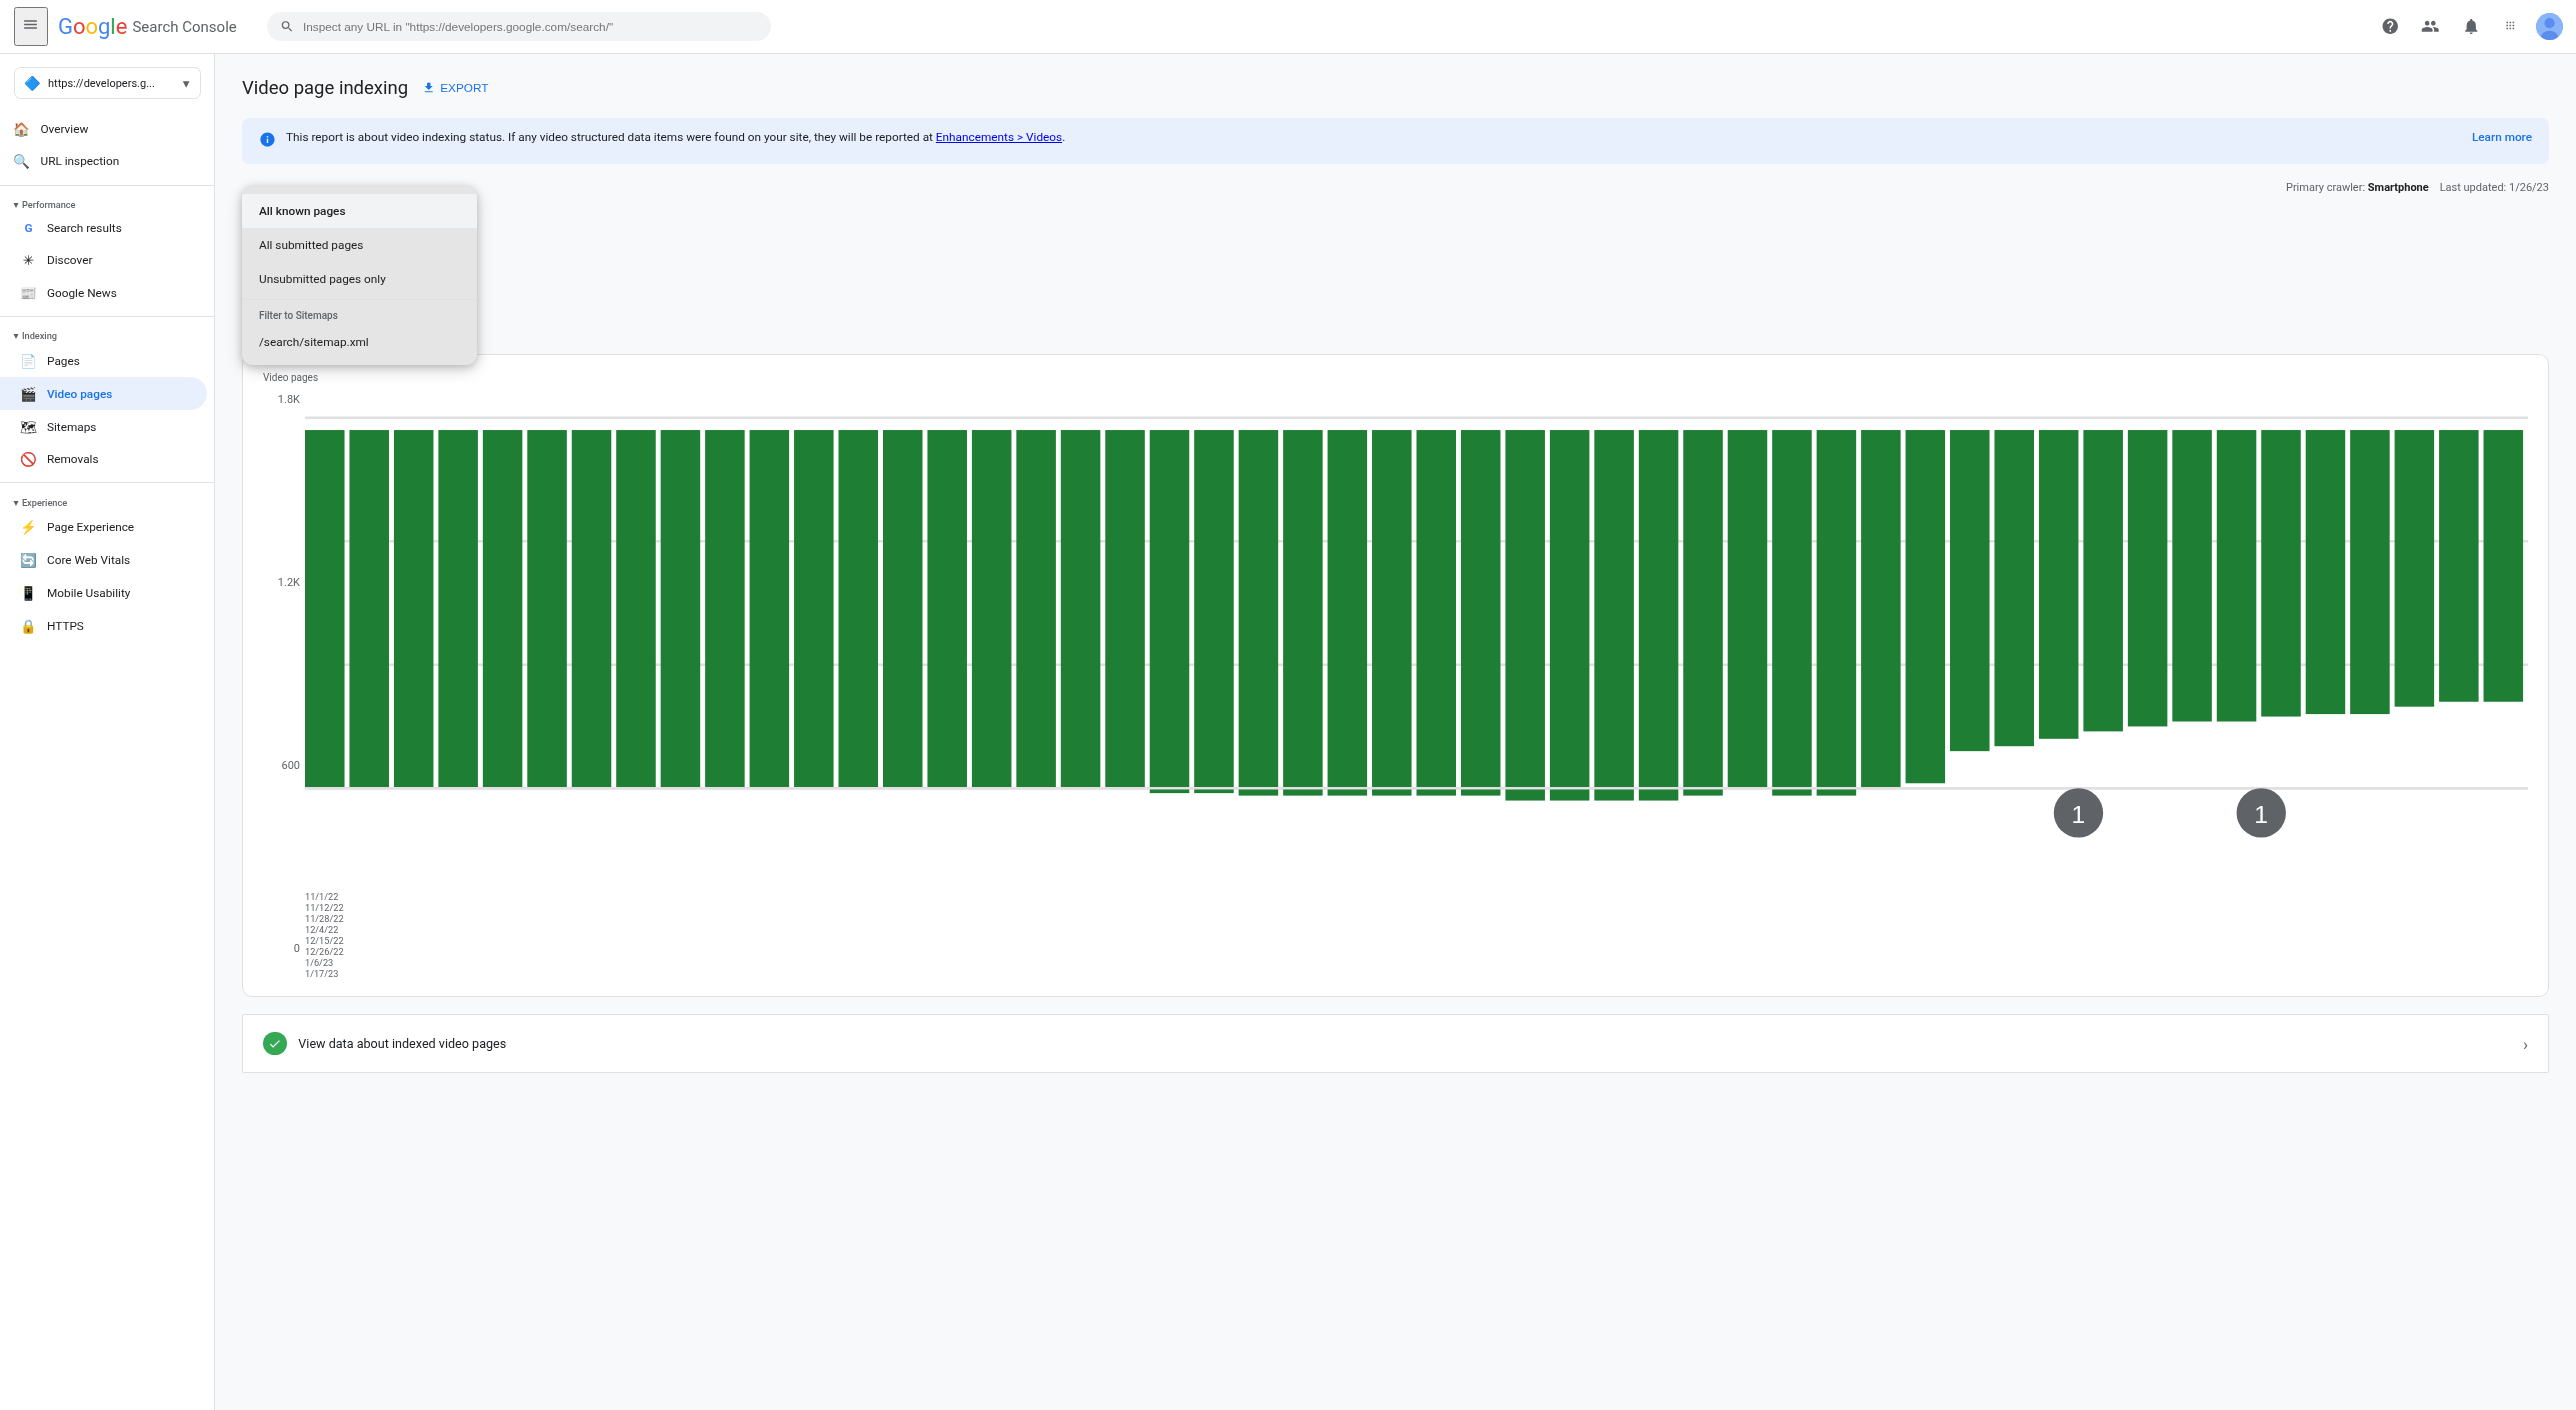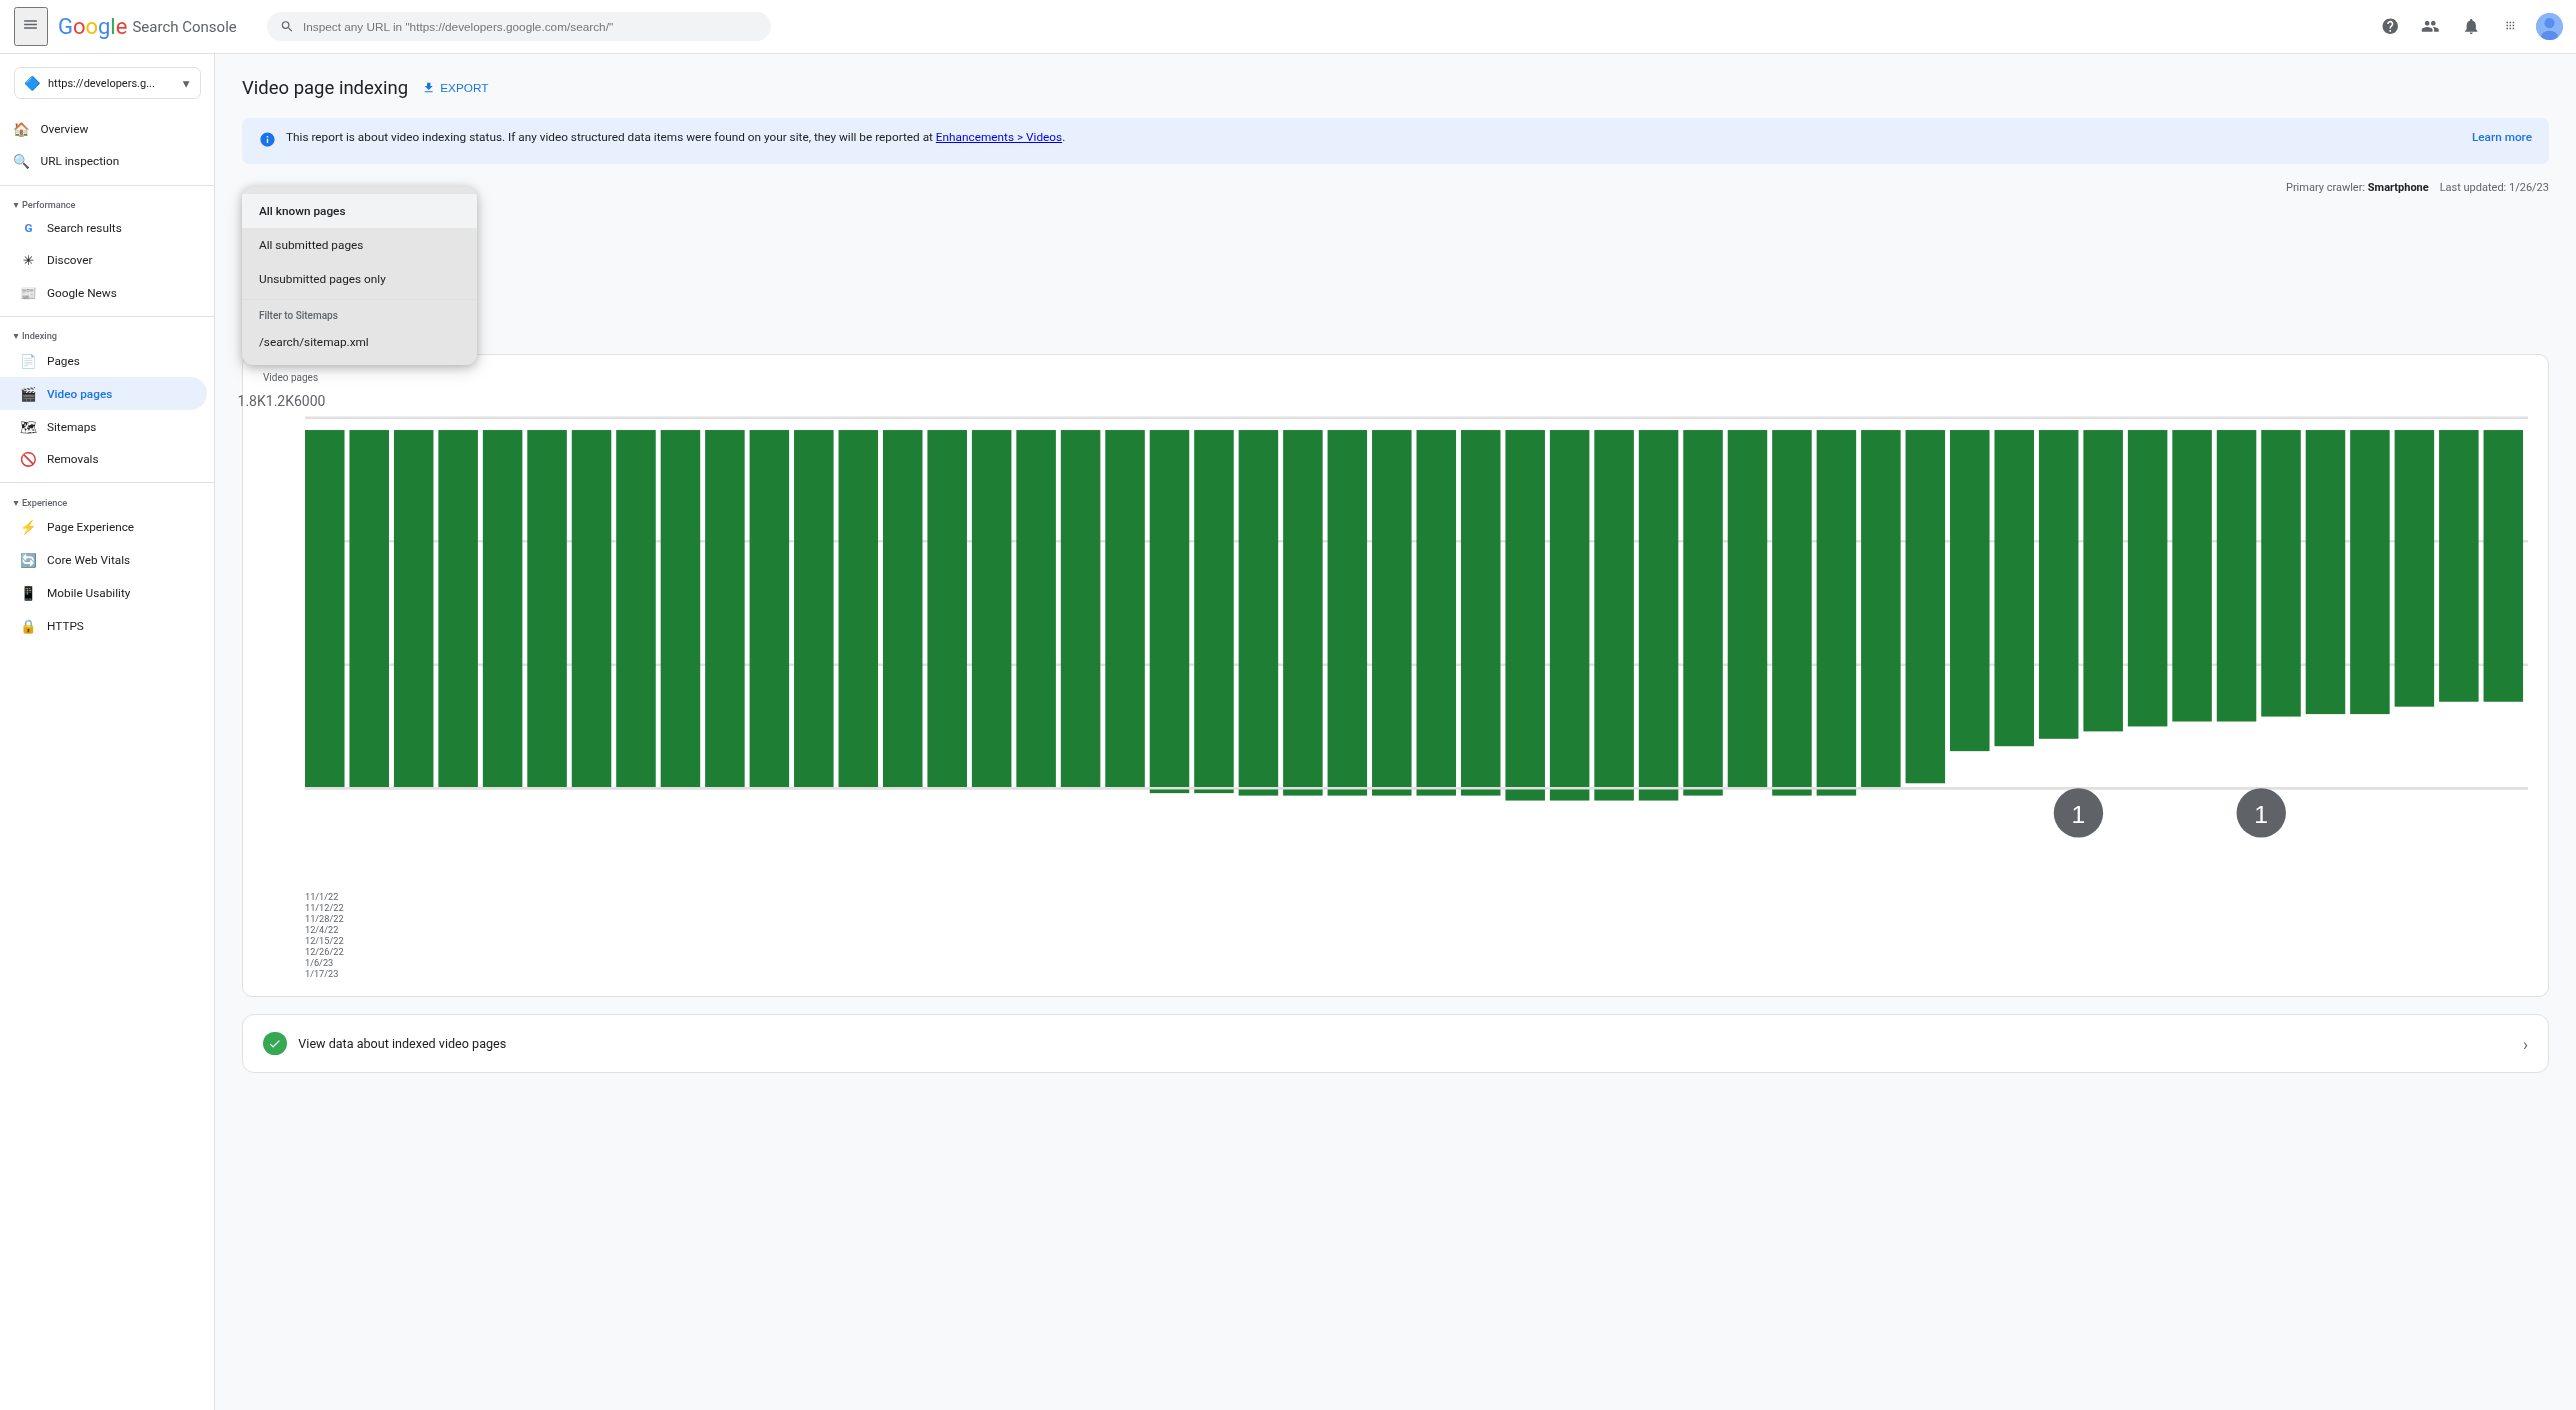--- a/index.html
+++ b/index.html
@@ -135,26 +135,26 @@
     .stat-help { margin-left: auto; opacity: 0.7; cursor: pointer; }
 
     
     .chart-container {
       background: #fff; border-radius: 10px; padding: 17px 20px;
       margin-bottom: 17px; border: 0.8px solid #e0e0e0;
     }
     .chart-title { font-size: 10px; color: #5f6368; margin-bottom: 10px; }
     .chart-area { position: relative; }
     .chart-svg { width: 100%; }
-    .chart-y-labels { position: absolute; left: 0; top: 0; bottom: 25px; display: flex; justify-content: center; font-size: 14px; color: #5f6368; pointer-events: none; }
+    .chart-y-labels { position: absolute; left: 0; top: 0; bottom: 25px; display: flex; flex-direction: column; justify-content: space-between; font-size: 11px; color: #5f6368; pointer-events: none; }
     .x-axis { display: flex; justify-content: space-between; padding: 0 0 0 42px; margin-top: 3.4px; font-size: 9.2px; color: #5f6368; }
 
     
     .view-data-row {
-      background: #fff; border-radius: 12px; border: 0.8px solid #e0e0e0;
+      background: #fff; border-radius: 2px; border: 0.8px solid #e0e0e0;
       padding: 17px 20px; display: flex; align-items: center; gap: 11.8px; cursor: pointer;
     }
     .check-circle { width: 23.5px; height: 23.5px; border-radius: 50%; background: #34a853; display: flex; align-items: center; justify-content: center; color: #fff; font-size: 11.8px; flex-shrink: 0; }
     .view-data-text { font-size: 12.6px; color: #202124; flex: 1; }
     .view-data-arrow { color: #5f6368; font-size: 17px; }
 
     
     @media (max-width: 646px) { .sidebar { display: none; } }
   </style>
 </head>

